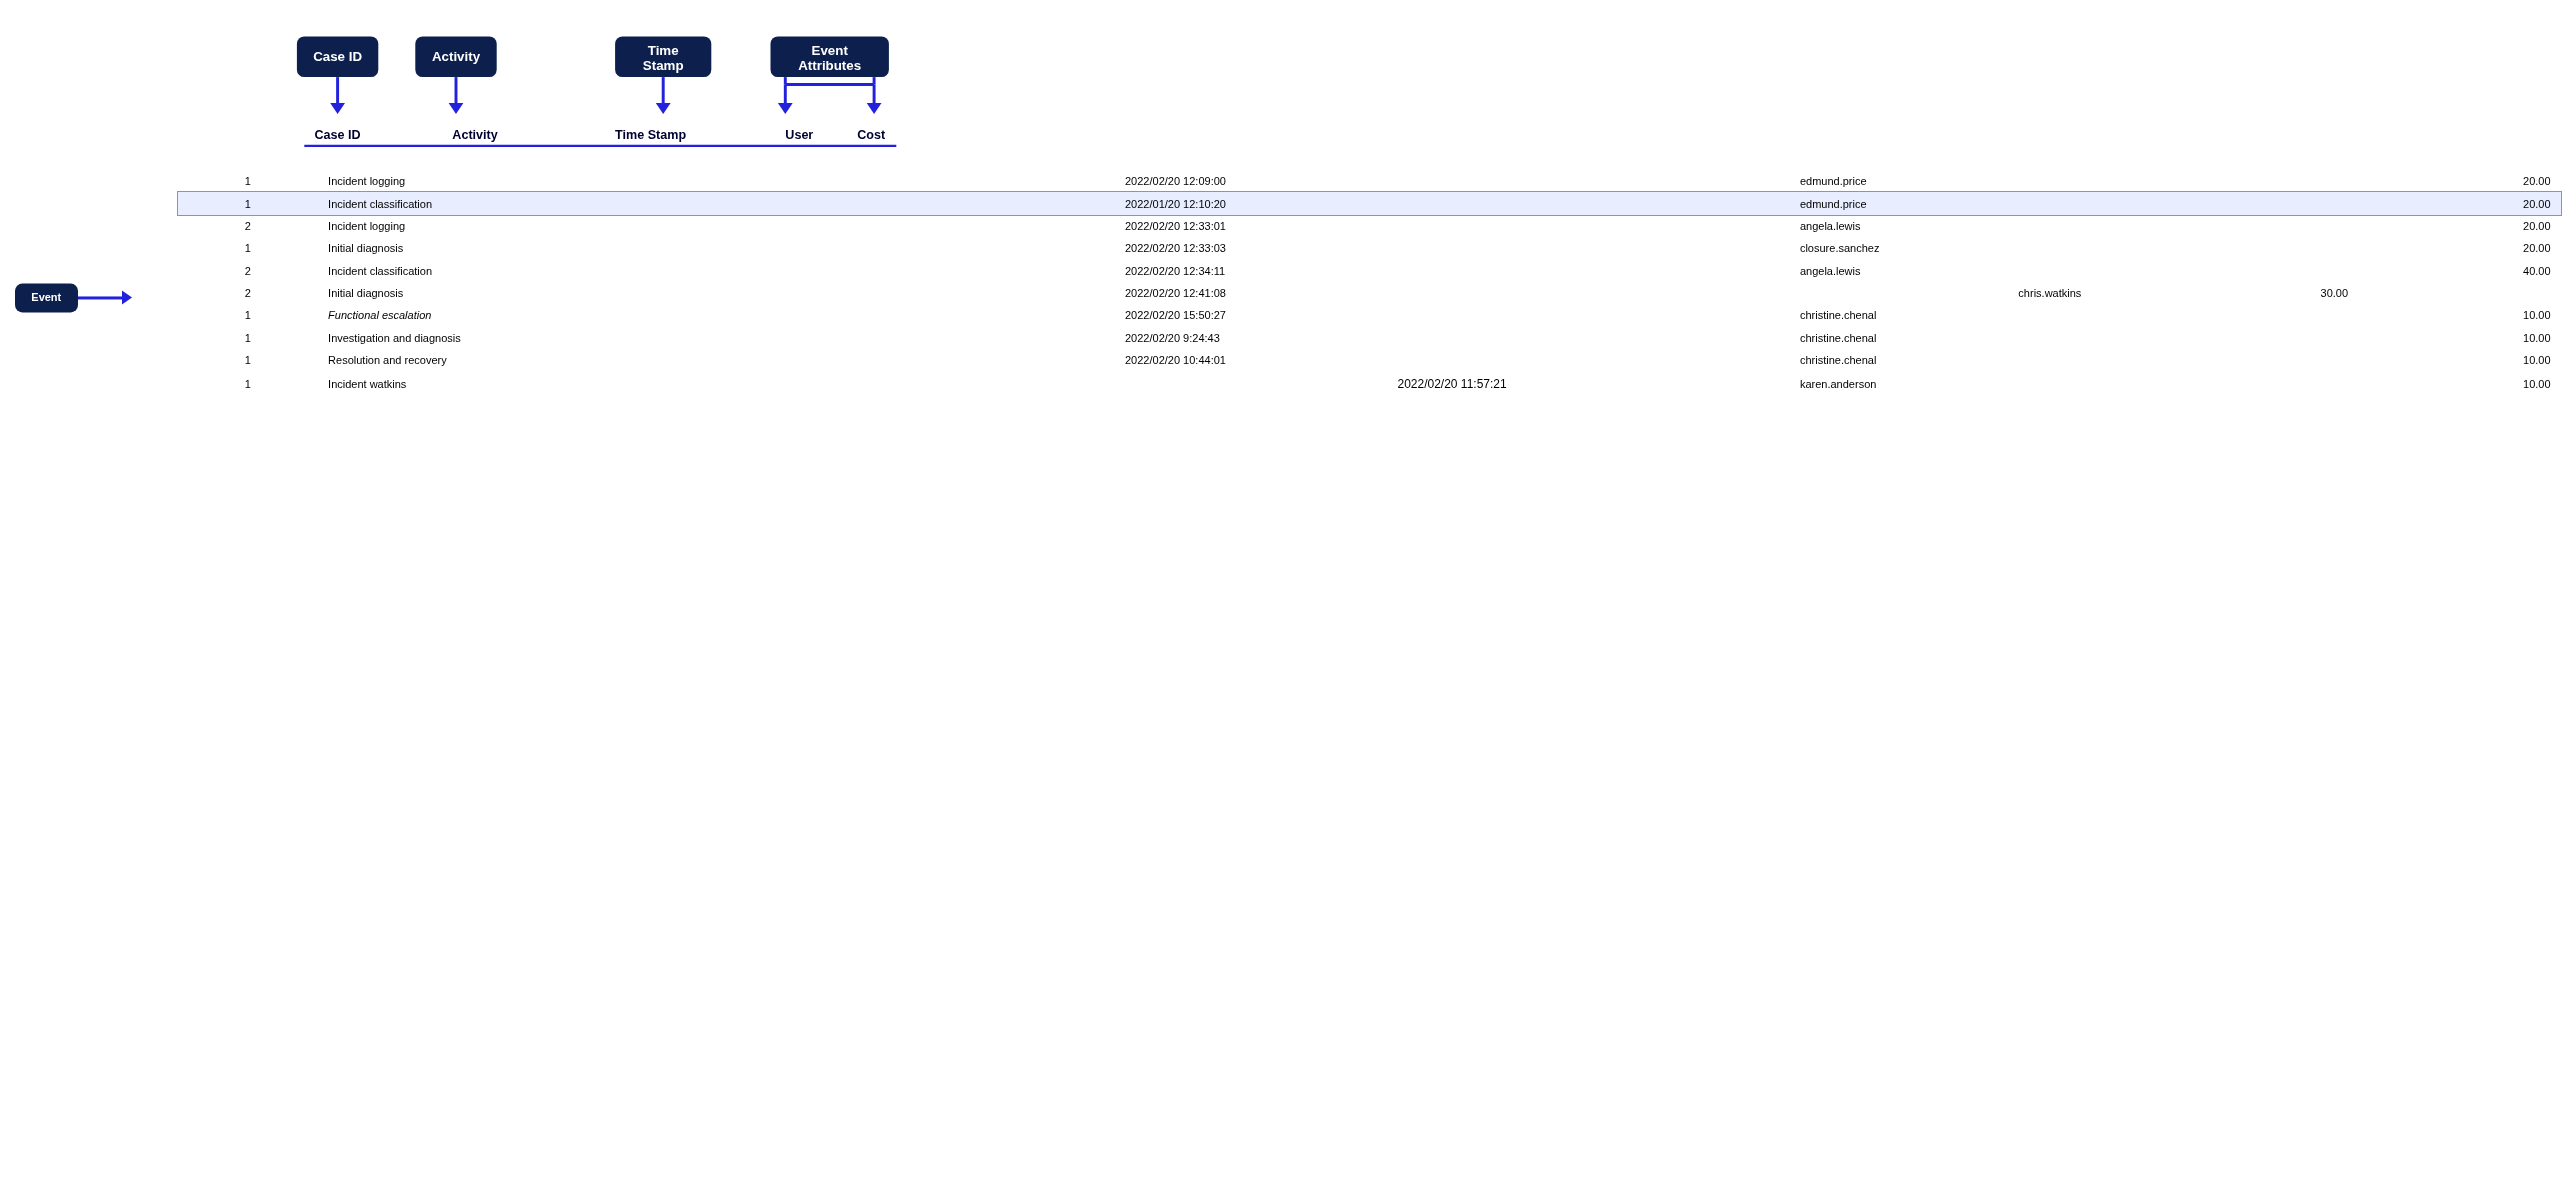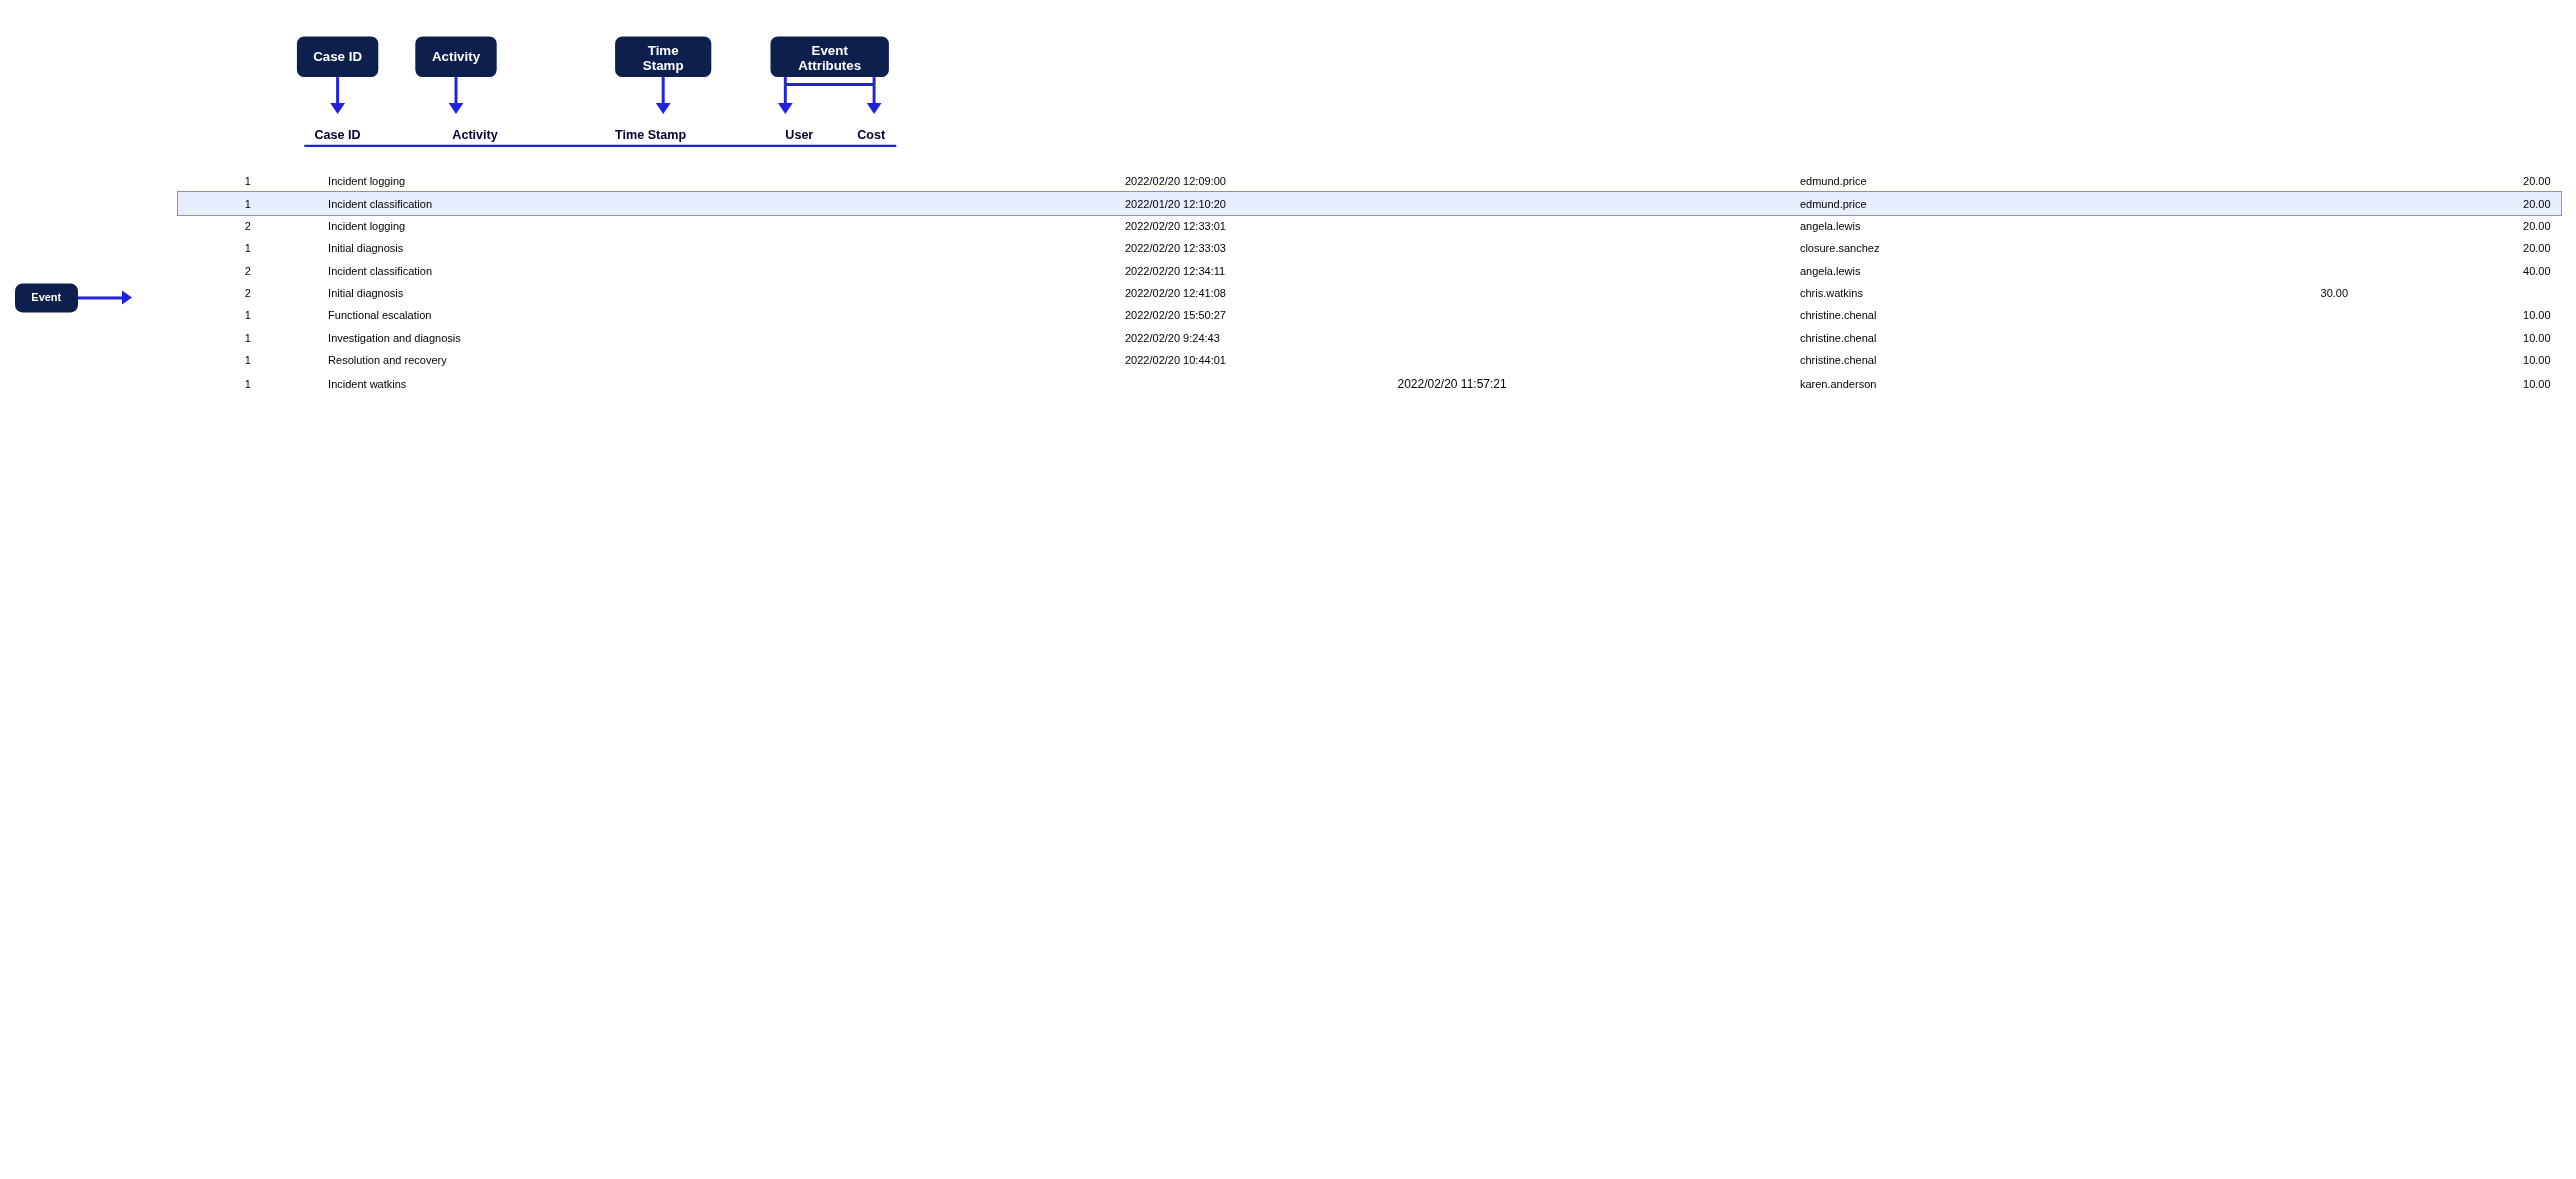--- a/index.html
+++ b/index.html
@@ -182,26 +182,26 @@
             <td style="text-align: center; font-family: Arial, sans-serif; font-size: 11px; padding: 5.2px 10.4px; color: rgb(0, 0, 0);">2</td>
             <td style="text-align: left; font-family: Arial, sans-serif; font-size: 11px; padding: 5.2px 10.4px; color: rgb(0, 0, 0);">Incident classification</td>
             <td style="text-align: left; font-family: Arial, sans-serif; font-size: 11px; padding: 5.2px 10.4px; color: rgb(0, 0, 0);">2022/02/20 12:34:11</td>
             <td style="text-align: left; font-family: Arial, sans-serif; font-size: 11px; padding: 5.2px 10.4px; color: rgb(0, 0, 0);">angela.lewis</td>
             <td style="text-align: right; font-family: Arial, sans-serif; font-size: 11px; padding: 5.2px 10.4px; color: rgb(0, 0, 0);">40.00</td>
           </tr>
           <tr>
             <td style="text-align: center; font-family: Arial, sans-serif; font-size: 11px; padding: 5.2px 10.4px; color: rgb(0, 0, 0);">2</td>
             <td style="text-align: left; font-family: Arial, sans-serif; font-size: 11px; padding: 5.2px 10.4px; color: rgb(0, 0, 0);">Initial diagnosis</td>
             <td style="text-align: left; font-family: Arial, sans-serif; font-size: 11px; padding: 5.2px 10.4px; color: rgb(0, 0, 0);">2022/02/20 12:41:08</td>
-            <td style="text-align: left; font-family: Arial, sans-serif; font-size: 11px; padding: 5.2px 10.4px; color: rgb(0, 0, 0);">chris.watkins</td>
+            <td style="text-align: center; font-family: Arial, sans-serif; font-size: 11px; padding: 5.2px 10.4px; color: rgb(0, 0, 0);">chris.watkins</td>
             <td style="text-align: left; font-family: Arial, sans-serif; font-size: 11px; padding: 5.2px 10.4px; color: rgb(0, 0, 0);">30.00</td>
           </tr>
           <tr>
             <td style="text-align: center; font-family: Arial, sans-serif; font-size: 11px; padding: 5.2px 10.4px; color: rgb(0, 0, 0);">1</td>
-            <td style="text-align: left; font-family: Arial, sans-serif; font-size: 11px; padding: 5.2px 10.4px; color: rgb(0, 0, 0);">Functional escalation</td>
+            <td style="text-align: left; font-family: Arial, sans-serif; font-size: 11px; padding: 5.2px 10.4px; color: rgb(0, 0, 0); font-style: italic;">Functional escalation</td>
             <td style="text-align: left; font-family: Arial, sans-serif; font-size: 11px; padding: 5.2px 10.4px; color: rgb(0, 0, 0);">2022/02/20 15:50:27</td>
             <td style="text-align: left; font-family: Arial, sans-serif; font-size: 11px; padding: 5.2px 10.4px; color: rgb(0, 0, 0);">christine.chenal</td>
             <td style="text-align: right; font-family: Arial, sans-serif; font-size: 11px; padding: 5.2px 10.4px; color: rgb(0, 0, 0);">10.00</td>
           </tr>
           <tr>
             <td style="text-align: center; font-family: Arial, sans-serif; font-size: 11px; padding: 5.2px 10.4px; color: rgb(0, 0, 0);">1</td>
             <td style="text-align: left; font-family: Arial, sans-serif; font-size: 11px; padding: 5.2px 10.4px; color: rgb(0, 0, 0);">Investigation and diagnosis</td>
             <td style="text-align: left; font-family: Arial, sans-serif; font-size: 11px; padding: 5.2px 10.4px; color: rgb(0, 0, 0);">2022/02/20 9:24:43</td>
             <td style="text-align: left; font-family: Arial, sans-serif; font-size: 11px; padding: 5.2px 10.4px; color: rgb(0, 0, 0);">christine.chenal</td>
             <td style="text-align: right; font-family: Arial, sans-serif; font-size: 11px; padding: 5.2px 10.4px; color: rgb(0, 0, 0);">10.00</td>

